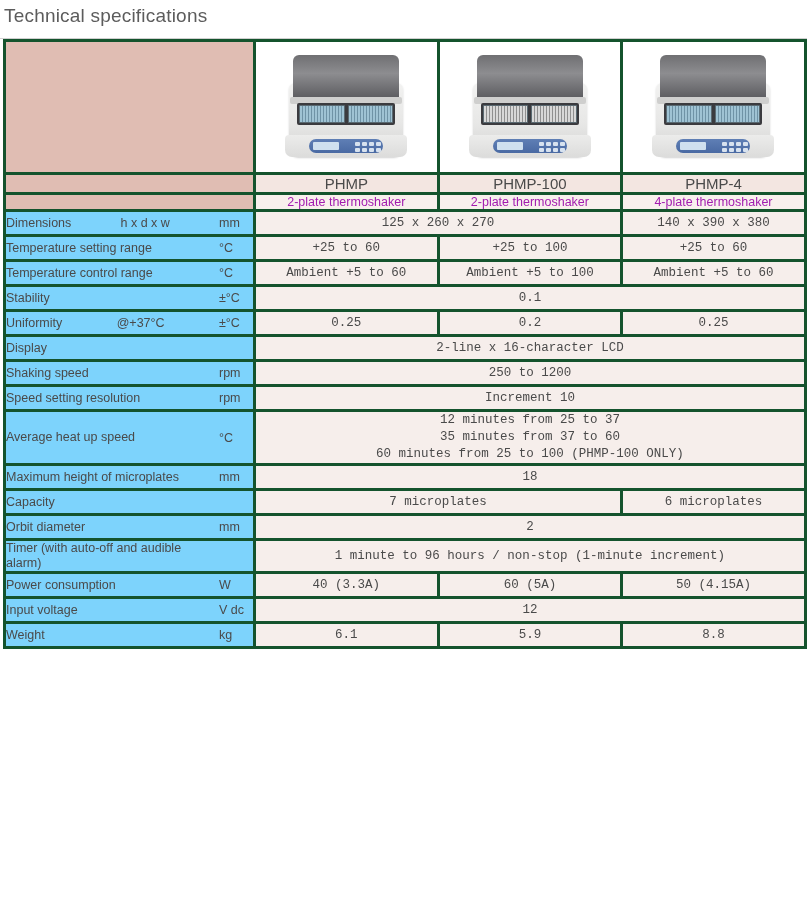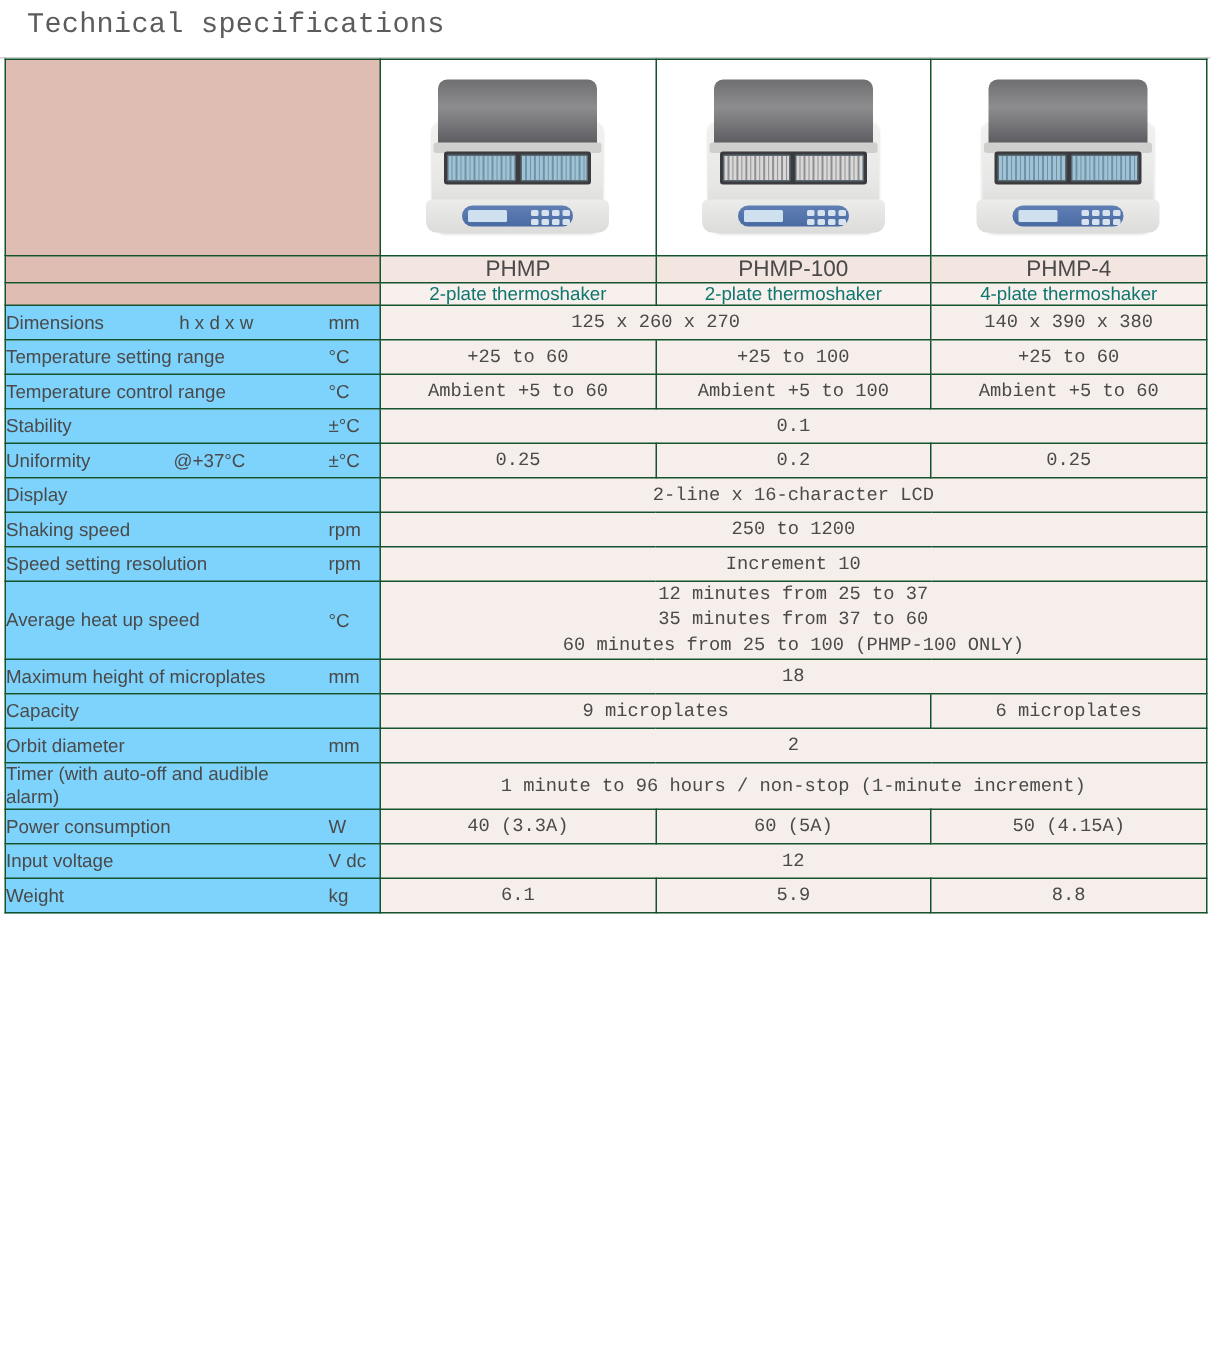--- a/index.html
+++ b/index.html
@@ -17,22 +17,21 @@
 
   .page {
     position: relative;
     width: 807px;
     height: 905px;
     box-sizing: border-box;
   }
 
   
   .title-bar {
-    padding: 4px 6px 8px 18px;
-    font-family: Liberation Mono, monospace;
+    padding: 4px 6px 8px 4px;
   }
   .title {
     font-size: 19px;
     color: #5c5c5c;
     font-weight: normal;
     letter-spacing: 0.2px;
     line-height: 24px;
   }
   .title-rule {
     height: 1px;
@@ -41,21 +40,21 @@
   }
 
   
   table.spec {
     border-collapse: collapse;
     width: 801px;
     margin: 0 0 0 3px;
     table-layout: fixed;
   }
   table.spec td {
-    border: 1px solid #14532d;
+    border: 3px solid #14532d;
     vertical-align: middle;
     padding: 0;
   }
 
   col.label-col { width: 250px; }
   col.val-col  { width: 183.6px; }
 
   
   .lbl {
     background: #7dd3fc;
@@ -113,21 +112,21 @@
     background: #f3e6e1;
     text-align: center;
     font-size: 15px;
     color: #4a4a4a;
     padding: 8px 4px;
   }
   .hdr-sub {
     background: #f8f0ed;
     text-align: center;
     font-size: 12.5px;
-    color: #0f766e;
+    color: #a21caf;
     padding: 7px 4px;
   }
 
   
   .device {
     position: relative;
     width: 130px;
     height: 104px;
     margin: 0 auto 4px auto;
   }
@@ -443,21 +442,21 @@
           <td class="val" colspan="3"><span>18</span></td>
         </tr>
         <tr>
           <td class="lbl">
             <div class="lbl-inner">
               <span class="lbl-text">Capacity</span>
               <span class="lbl-mid"></span>
               <span class="lbl-unit"></span>
             </div>
           </td>
-          <td class="val" colspan="2"><span>9 microplates</span></td>
+          <td class="val" colspan="2"><span>7 microplates</span></td>
           <td class="val" colspan="1"><span>6 microplates</span></td>
         </tr>
         <tr>
           <td class="lbl">
             <div class="lbl-inner">
               <span class="lbl-text">Orbit diameter</span>
               <span class="lbl-mid"></span>
               <span class="lbl-unit">mm</span>
             </div>
           </td>

